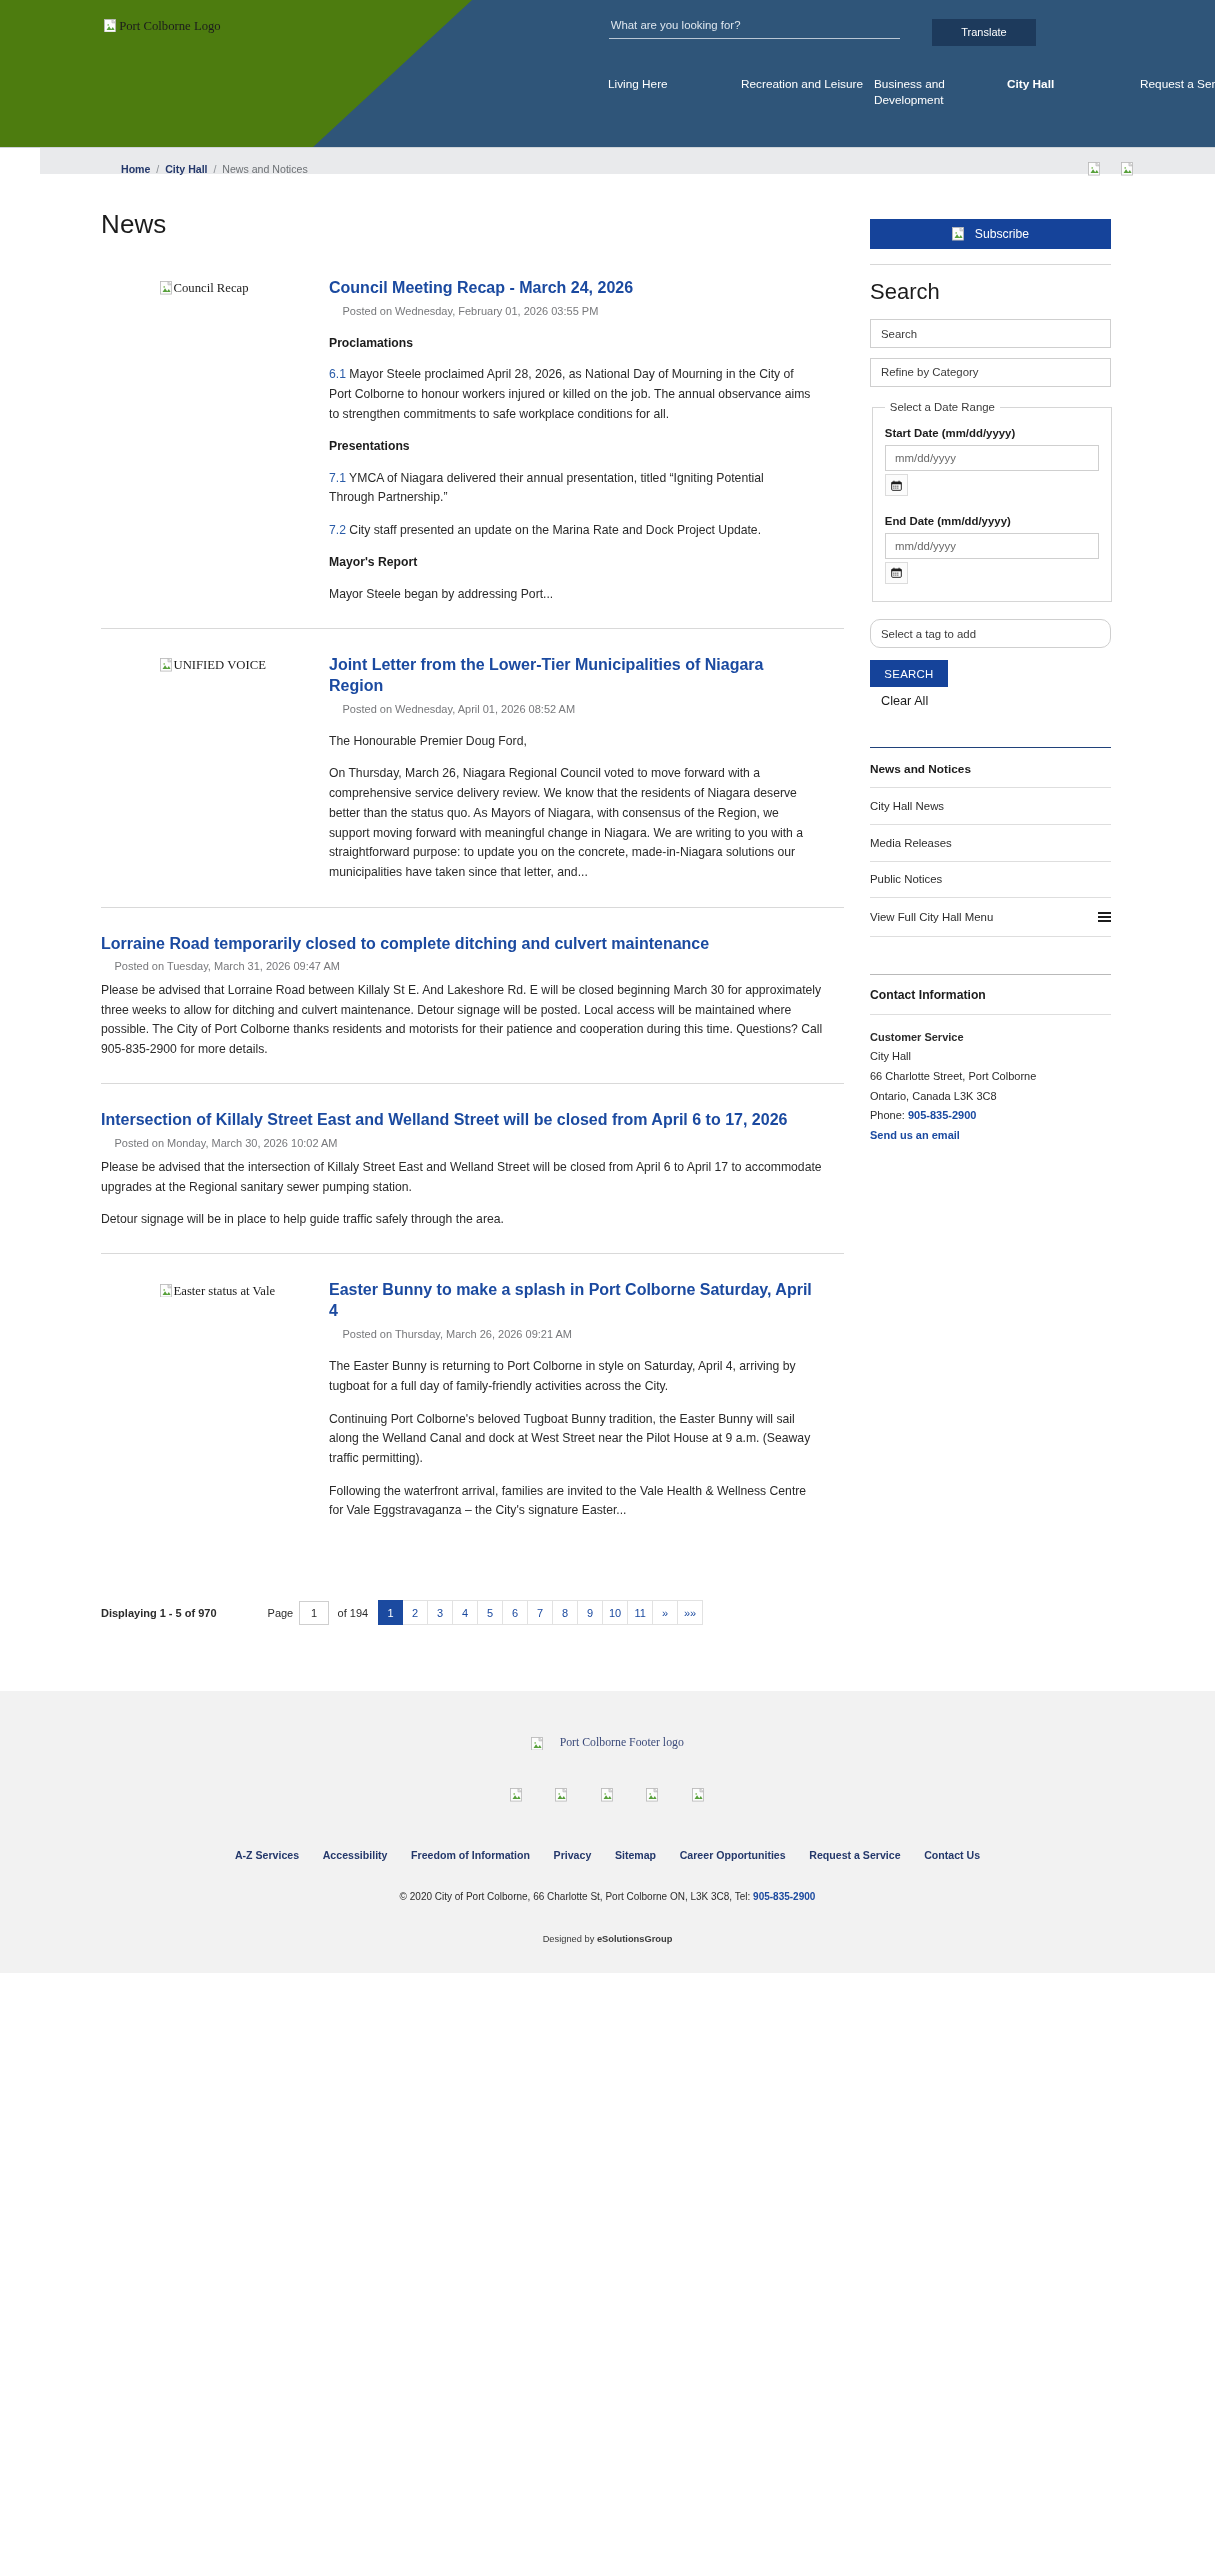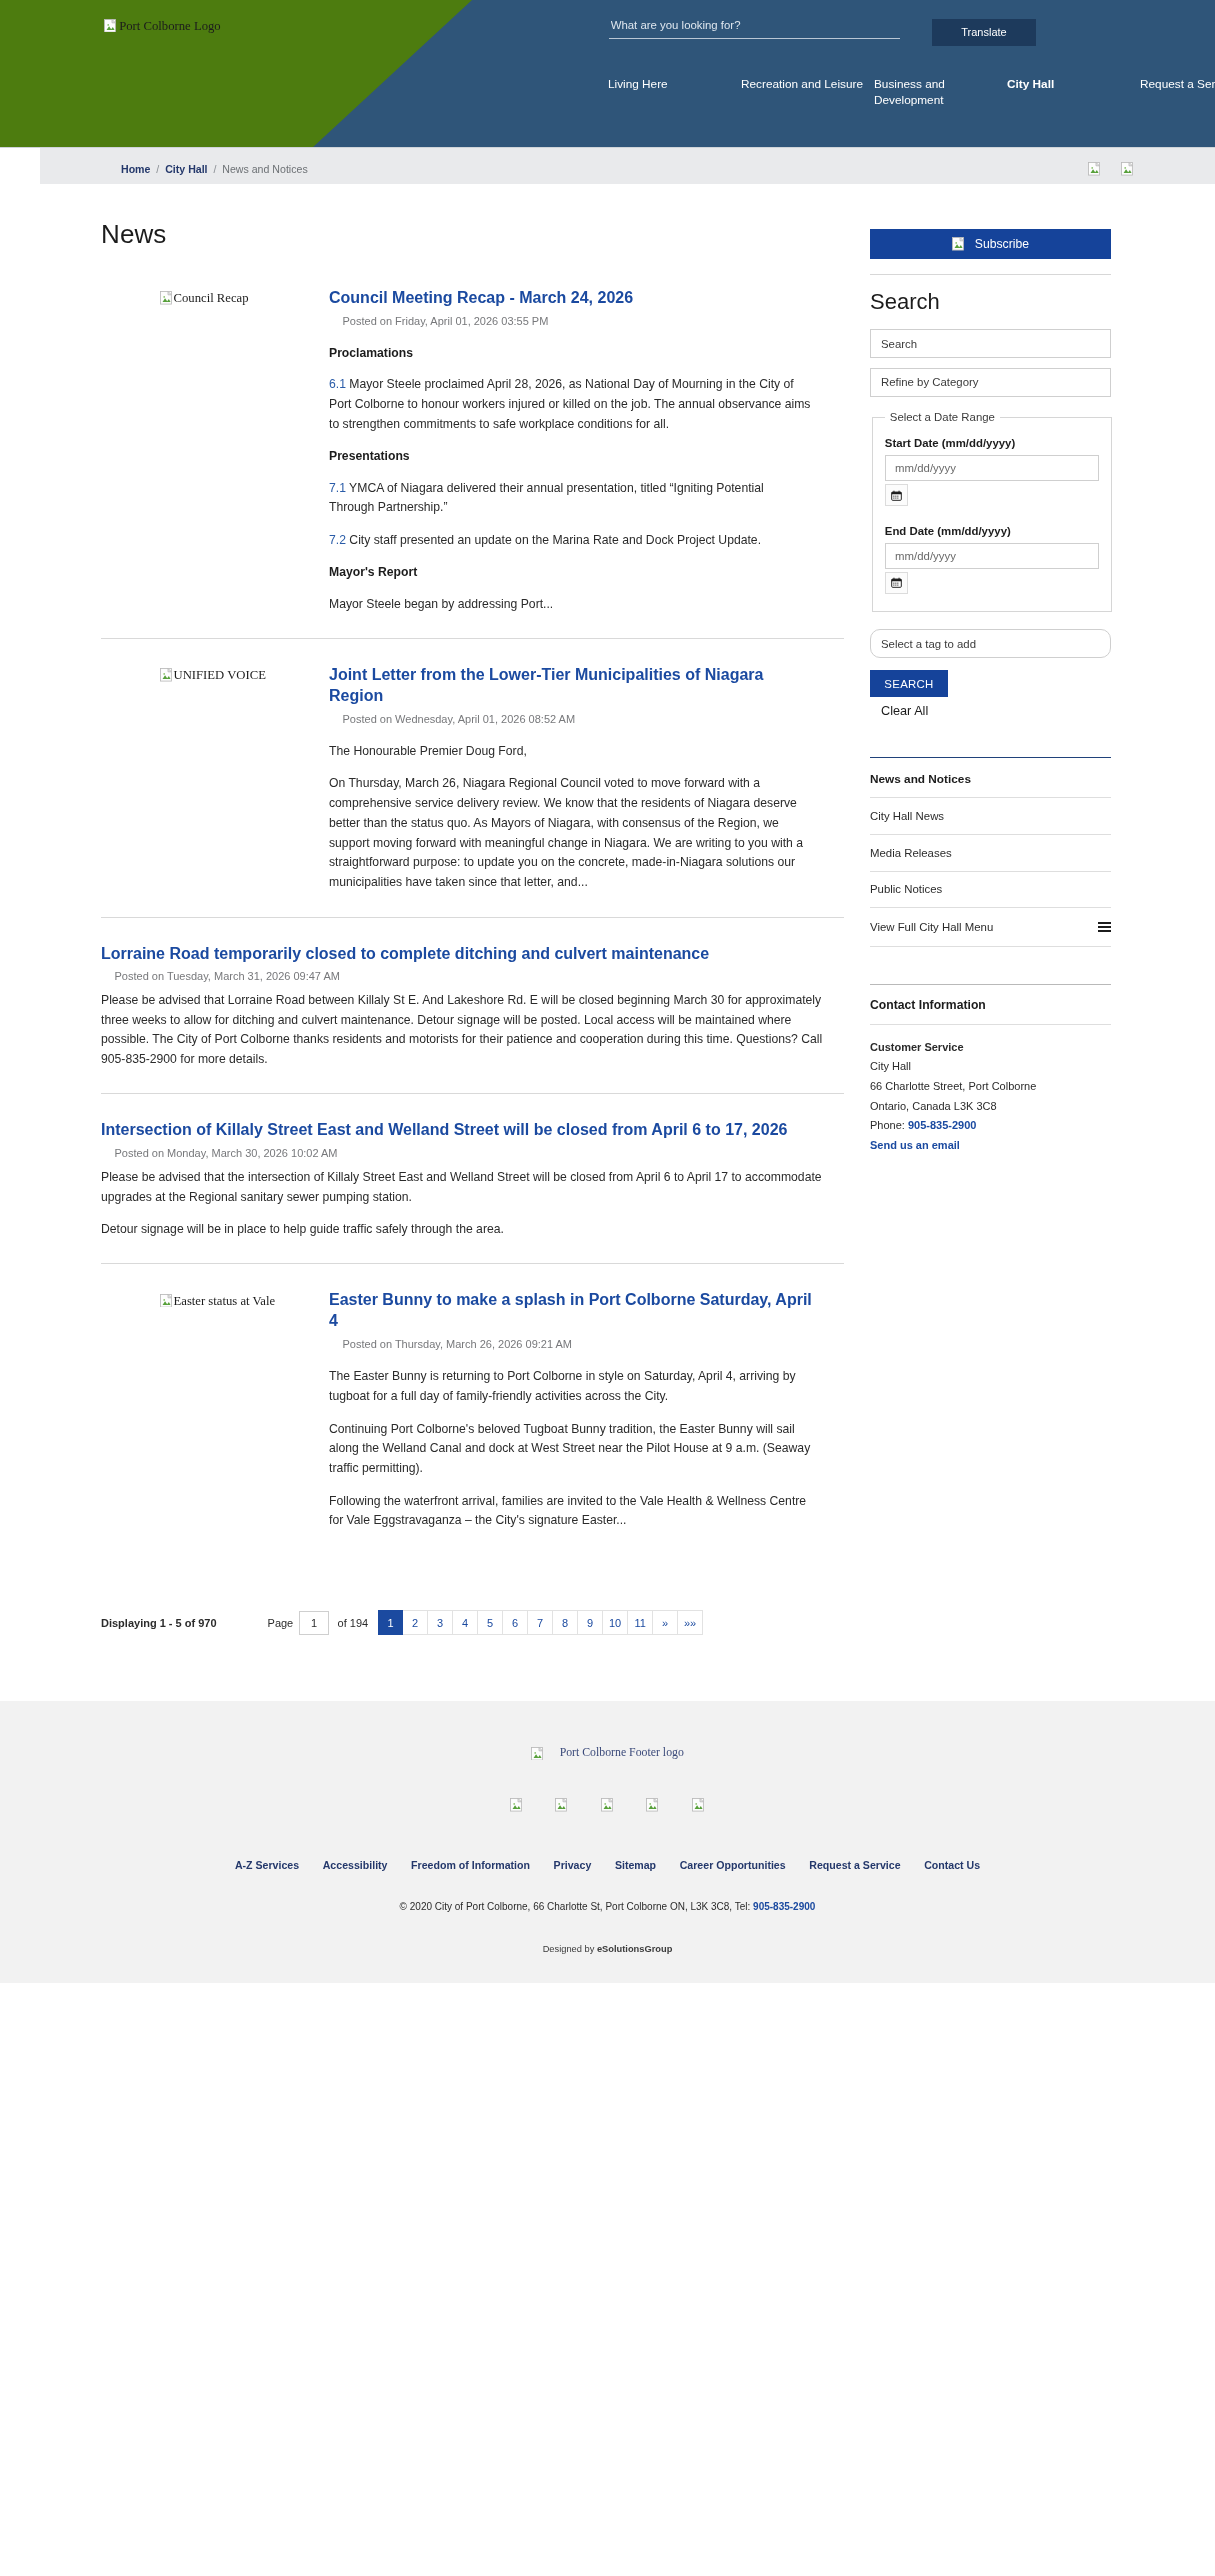--- a/index.html
+++ b/index.html
@@ -99,21 +99,21 @@
   .nav-item.active { font-weight:bold; }
   .hdr-bottomline {
     position:absolute;
     left:0; right:0; bottom:0;
     height:0.8px; background:#cfd4d9;
   }
 
   
   .crumbbar {
     background:#e9eaec;
-    height:36px;
+    height:26px;
     position:relative;
     margin-left:40px;
   }
   .crumbbar-inner {
     width:1013px;
     margin:0 auto;
     height:42px;
     display:flex;
     align-items:center;
     justify-content:space-between;
@@ -482,21 +482,21 @@
           <svg width="13.5" height="13.5" viewBox="0 0 16 16">
               <rect x="0.5" y="0.5" width="13" height="15" fill="#fdfdfd" stroke="#b9b9b9"></rect>
               <path d="M9.5 0.5 L13.5 4.5 L9.5 4.5 Z" fill="#e8e8e8" stroke="#b9b9b9"></path>
               <path d="M3 13 L6 8.5 L8.5 12 L10.5 9.5 L12.5 13 Z" fill="#57a03a"></path>
               <circle cx="5" cy="7" r="1.1" fill="#8fc472"></circle>
             </svg>
         </span><span class="brokenimg-label">Council Recap</span>
       </div>
       <div class="news-body">
         <a class="news-title">Council Meeting Recap - March 24, 2026</a>
-        <div class="news-date">Posted on Friday, April 01, 2026 03:55 PM</div>
+        <div class="news-date">Posted on Wednesday, February 01, 2026 03:55 PM</div>
         <p class="news-h">Proclamations</p>
         <p class="news-p"><span class="itemno">6.1</span><span> Mayor Steele proclaimed April 28, 2026, as National Day of Mourning in the City of Port Colborne to honour workers injured or killed on the job. The annual observance aims to strengthen commitments to safe workplace conditions for all.</span></p>
         <p class="news-h">Presentations</p>
         <p class="news-p"><span class="itemno">7.1</span><span> YMCA of Niagara delivered their annual presentation, titled “Igniting Potential Through Partnership.”</span></p>
         <p class="news-p"><span class="itemno">7.2</span><span> City staff presented an update on the Marina Rate and Dock Project Update.</span></p>
         <p class="news-h">Mayor's Report</p>
         <p class="news-p">Mayor Steele began by addressing Port...</p>
       </div>
     </article>
 

